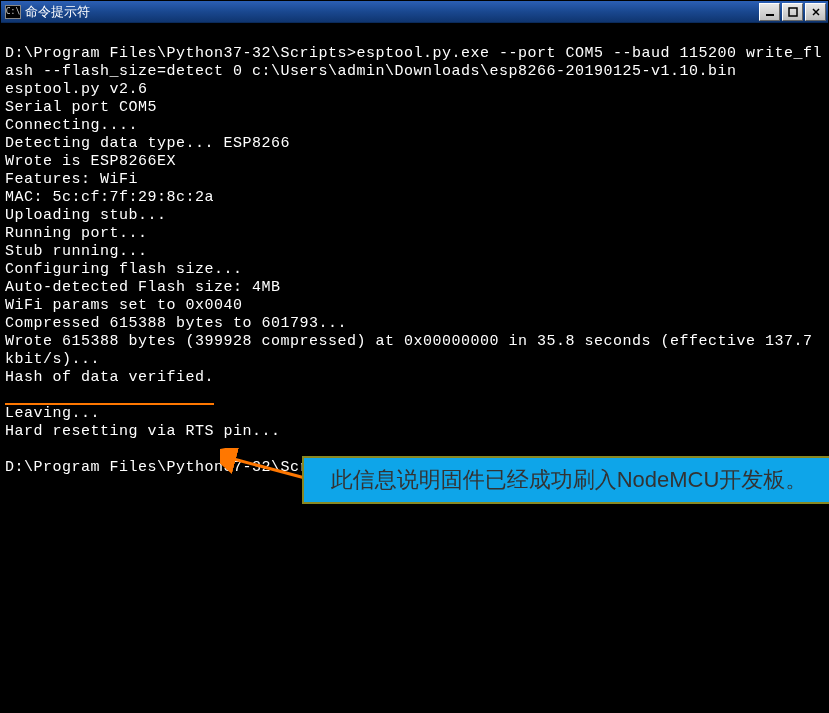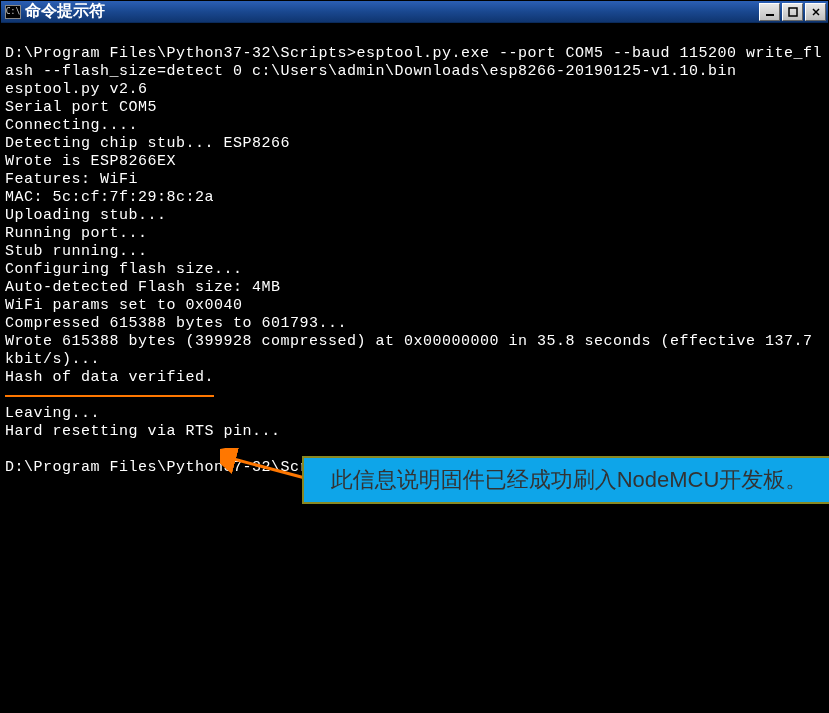--- a/index.html
+++ b/index.html
@@ -42,22 +42,22 @@
       border: 1px solid #888;
       font-size: 8px;
       color: #ccc;
       display: flex;
       align-items: center;
       justify-content: center;
       font-family: monospace;
     }
     .titlebar-title {
       color: #fff;
-      font-size: 16px;
-      font-weight: bold;
+      font-size: 13px;
+      font-weight: normal;
     }
     .titlebar-buttons {
       display: flex;
       gap: 2px;
     }
     .titlebar-btn {
       width: 21px;
       height: 18px;
       background: linear-gradient(to bottom, #e8e8e8 0%, #c0c0c0 100%);
       border: 1px solid #fff;
@@ -83,21 +83,21 @@
       line-height: 18px;
       padding: 4px 4px;
       height: calc(100% - 22px);
       white-space: pre-wrap;
       word-break: break-all;
       letter-spacing: 0.5px;
       position: relative;
     }
     .underline {
       border-bottom: 2px solid #ff7700;
-      padding-bottom: 9px;
+      padding-bottom: 17px;
     }
     .annotation-arrow {
       position: absolute;
       top: 448px;
       left: 220px;
       z-index: 10;
     }
     .annotation-box {
       position: absolute;
       top: 456px;
@@ -144,21 +144,21 @@
             <line x1="8" y1="2" x2="2" y2="8" stroke="#000" stroke-width="1.5"></line>
           </svg>
       </div>
     </div>
   </div>
   <div class="terminal"><span></span>
 <span>D:\Program Files\Python37-32\Scripts&gt;esptool.py.exe --port COM5 --baud 115200 write_flash --flash_size=detect 0 c:\Users\admin\Downloads\esp8266-20190125-v1.10.bin</span>
 <span>esptool.py v2.6</span>
 <span>Serial port COM5</span>
 <span>Connecting....</span>
-<span>Detecting chip stub... ESP8266</span>
+<span>Detecting data type... ESP8266</span>
 <span>Wrote is ESP8266EX</span>
 <span>Features: WiFi</span>
 <span>MAC: 5c:cf:7f:29:8c:2a</span>
 <span>Uploading stub...</span>
 <span>Running port...</span>
 <span>Stub running...</span>
 <span>Configuring flash size...</span>
 <span>Auto-detected Flash size: 4MB</span>
 <span>WiFi params set to 0x0040</span>
 <span>Compressed 615388 bytes to 601793...</span>

